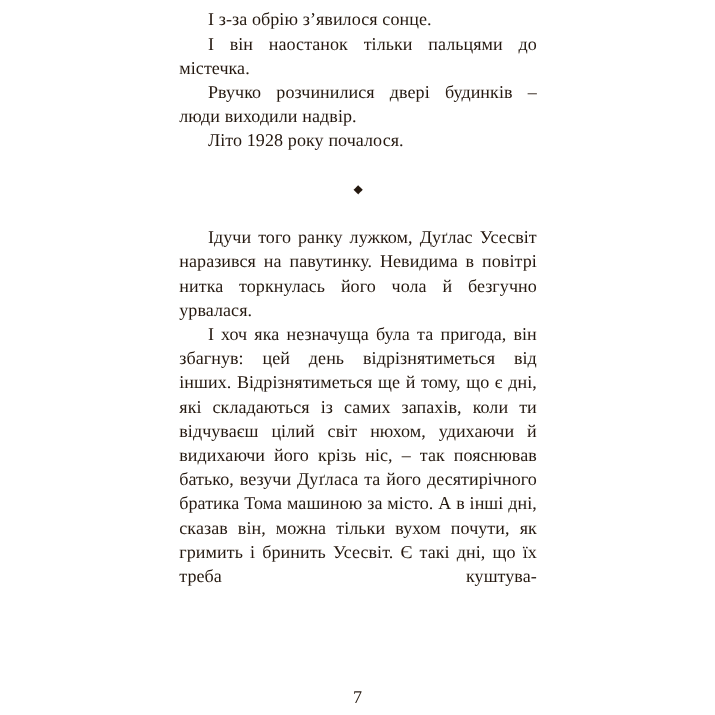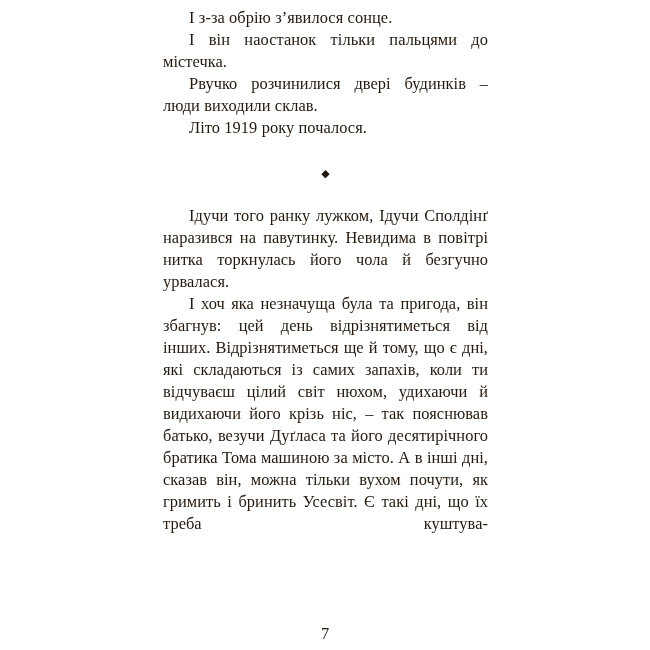--- a/index.html
+++ b/index.html
@@ -90,33 +90,33 @@
 
 <div id="page">
 
   <div id="text-block">
 
     <p class="para">І з-за обрію зʼявилося сонце.</p>
 
 
     <p class="para">І він наостанок тільки пальцями до містечка.</p>
 
-    <p class="para">Рвучко розчинилися двері будинків – люди виходили склав.</p>
+    <p class="para">Рвучко розчинилися двері будинків – люди виходили надвір.</p>
 
-    <p class="para">Літо 1919 року почалося.</p>
+    <p class="para">Літо 1928 року почалося.</p>
 
     <div class="spacer-line">&nbsp;</div>
 
     <div class="ornament-row">
       <span class="ornament">◆</span>
     </div>
 
     <div class="spacer-line">&nbsp;</div>
 
-    <p class="para">Ідучи того ранку лужком, Ідучи Сполдінґ наразився на павутинку. Невидима в повітрі нитка торкнулась його чола й безгучно урвалася.</p>
+    <p class="para">Ідучи того ранку лужком, Дуґлас Усесвіт наразився на павутинку. Невидима в повітрі нитка торкнулась його чола й безгучно урвалася.</p>
 
     <p class="para justify-last">І хоч яка незначуща була та пригода, він збагнув: цей день відрізнятиметься від інших. Відрізнятиметься ще й тому, що є дні, які складаються із самих запахів, коли ти відчуваєш цілий світ нюхом, удихаючи й видихаючи його крізь ніс, – так пояснював батько, везучи Дуґласа та його десятирічного братика Тома машиною за місто. А в інші дні, сказав він, можна тільки вухом почути, як гримить і бринить Усесвіт. Є такі дні, що їх треба куштува-</p>
 
   </div>
 
   <div id="folio">7</div>
 
 </div>
 
 </body></html>

